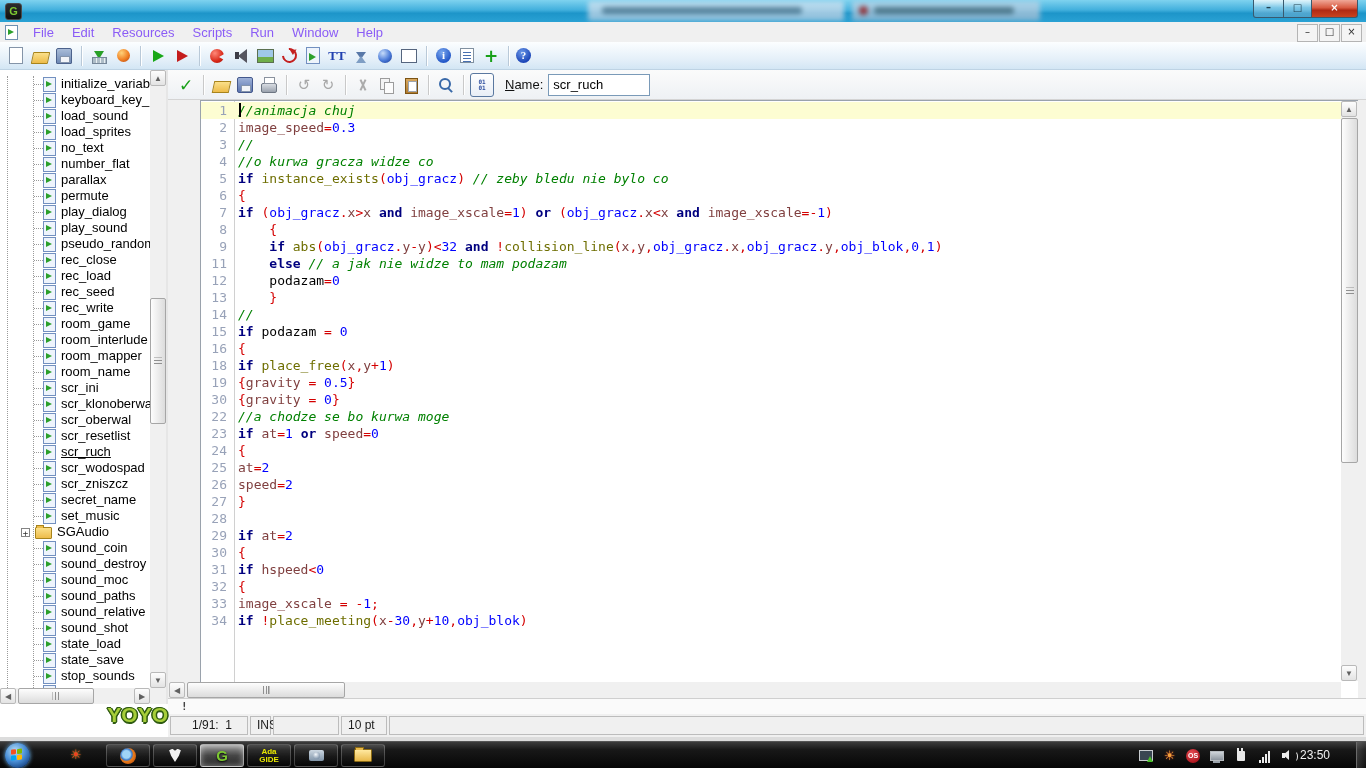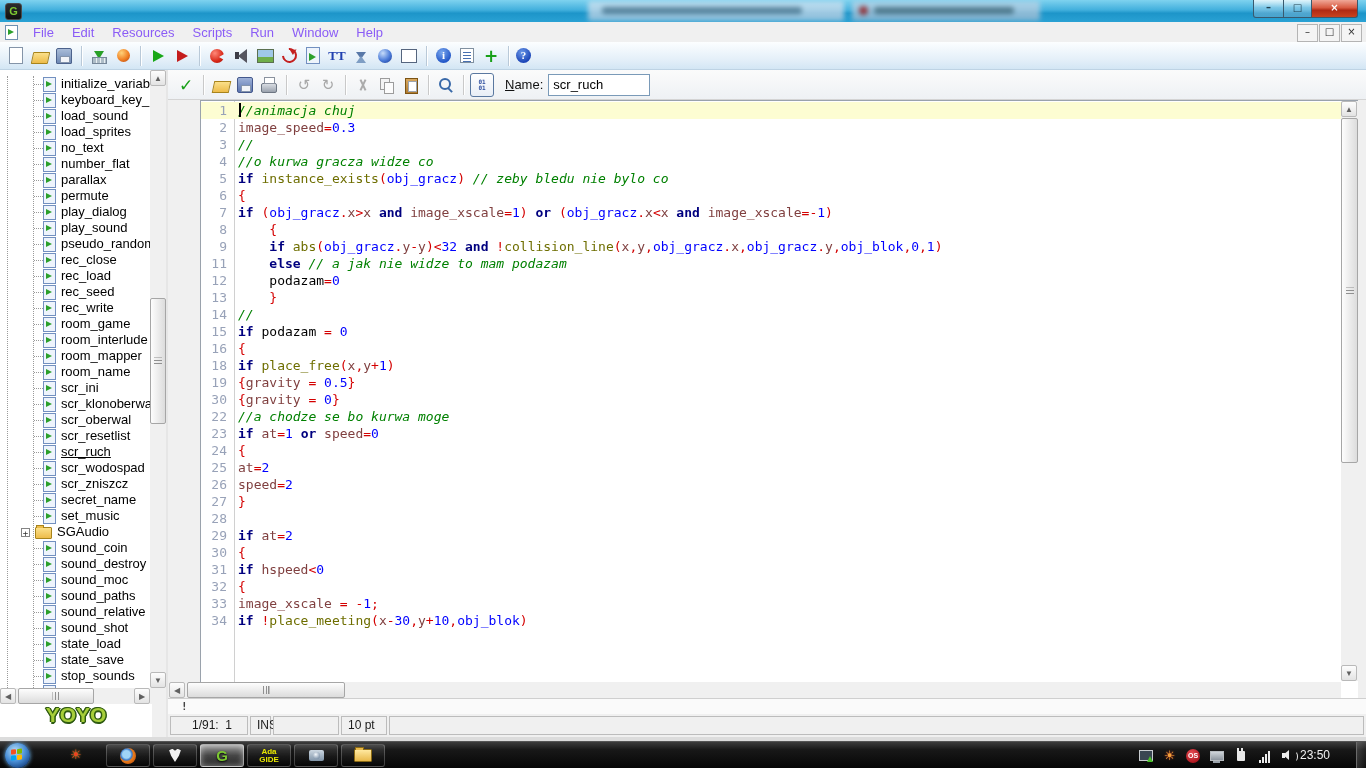--- a/index.html
+++ b/index.html
@@ -173,21 +173,21 @@
   .trow .plusbox{position:absolute;left:21px;top:4px;width:9px;height:9px;border:1px solid #848484;background:#fff;
     font:9px/8px "DejaVu Sans Mono",monospace;text-align:center;color:#333;box-sizing:border-box;}
   .trow .folder-ico{position:absolute;left:35px;top:3px;width:15px;height:10px;background:linear-gradient(#fbe08a,#edbc4a);
     border:1px solid #a8841c;border-radius:1px;}
   .trow .folder-ico::before{content:"";position:absolute;left:0;top:-3px;width:6px;height:2px;background:#edbc4a;border:1px solid #a8841c;border-bottom:none;}
   .trow.folder .tlabel{left:57px;}
   #tree-vscroll{right:0;top:0;width:16px;height:618px;}
   #tree-hscroll{left:0;bottom:0;width:150px;height:16px;}
   #tree-corner{position:absolute;right:0;bottom:0;width:16px;height:16px;background:#f0f0f0;}
   
-  #logo-panel{position:absolute;left:0;top:704px;width:152px;height:37px;background:#fff;text-align:center;}
+  #logo-panel{position:absolute;left:0;top:704px;width:168px;height:37px;background:#fff;text-align:right;}
   #logo-line1{font:900 21px/20px "Liberation Sans",sans-serif;letter-spacing:0px;color:#a6ce39;margin-top:1px;
     text-shadow:-1.5px 0 #2f5b12,1.5px 0 #2f5b12,0 -1.5px #2f5b12,0 1.5px #2f5b12,1px 1px #2f5b12,-1px -1px #2f5b12;}
   #logo-line2{font:bold 9px/9px "Liberation Sans",sans-serif;letter-spacing:5px;color:#5b8f22;margin-top:12px;}
   
   #taskbar{position:absolute;left:0;top:741px;width:1366px;height:27px;
     background:linear-gradient(#3c3c3c,#181818 30%,#060606);border-top:1px solid #555;box-sizing:border-box;}
   #start-button{position:absolute;left:5px;top:1px;width:25px;height:25px;border-radius:50%;
     background:radial-gradient(circle at 40% 32%,#b8e0f8,#4a90d8 45%,#123a78 85%);box-shadow:0 0 4px #6ab0e8;}
   #start-flag{position:absolute;left:6px;top:6px;width:12px;height:12px;display:grid;
     grid-template-columns:5px 5px;grid-template-rows:5px 5px;gap:1px;transform:skewY(-6deg);}

